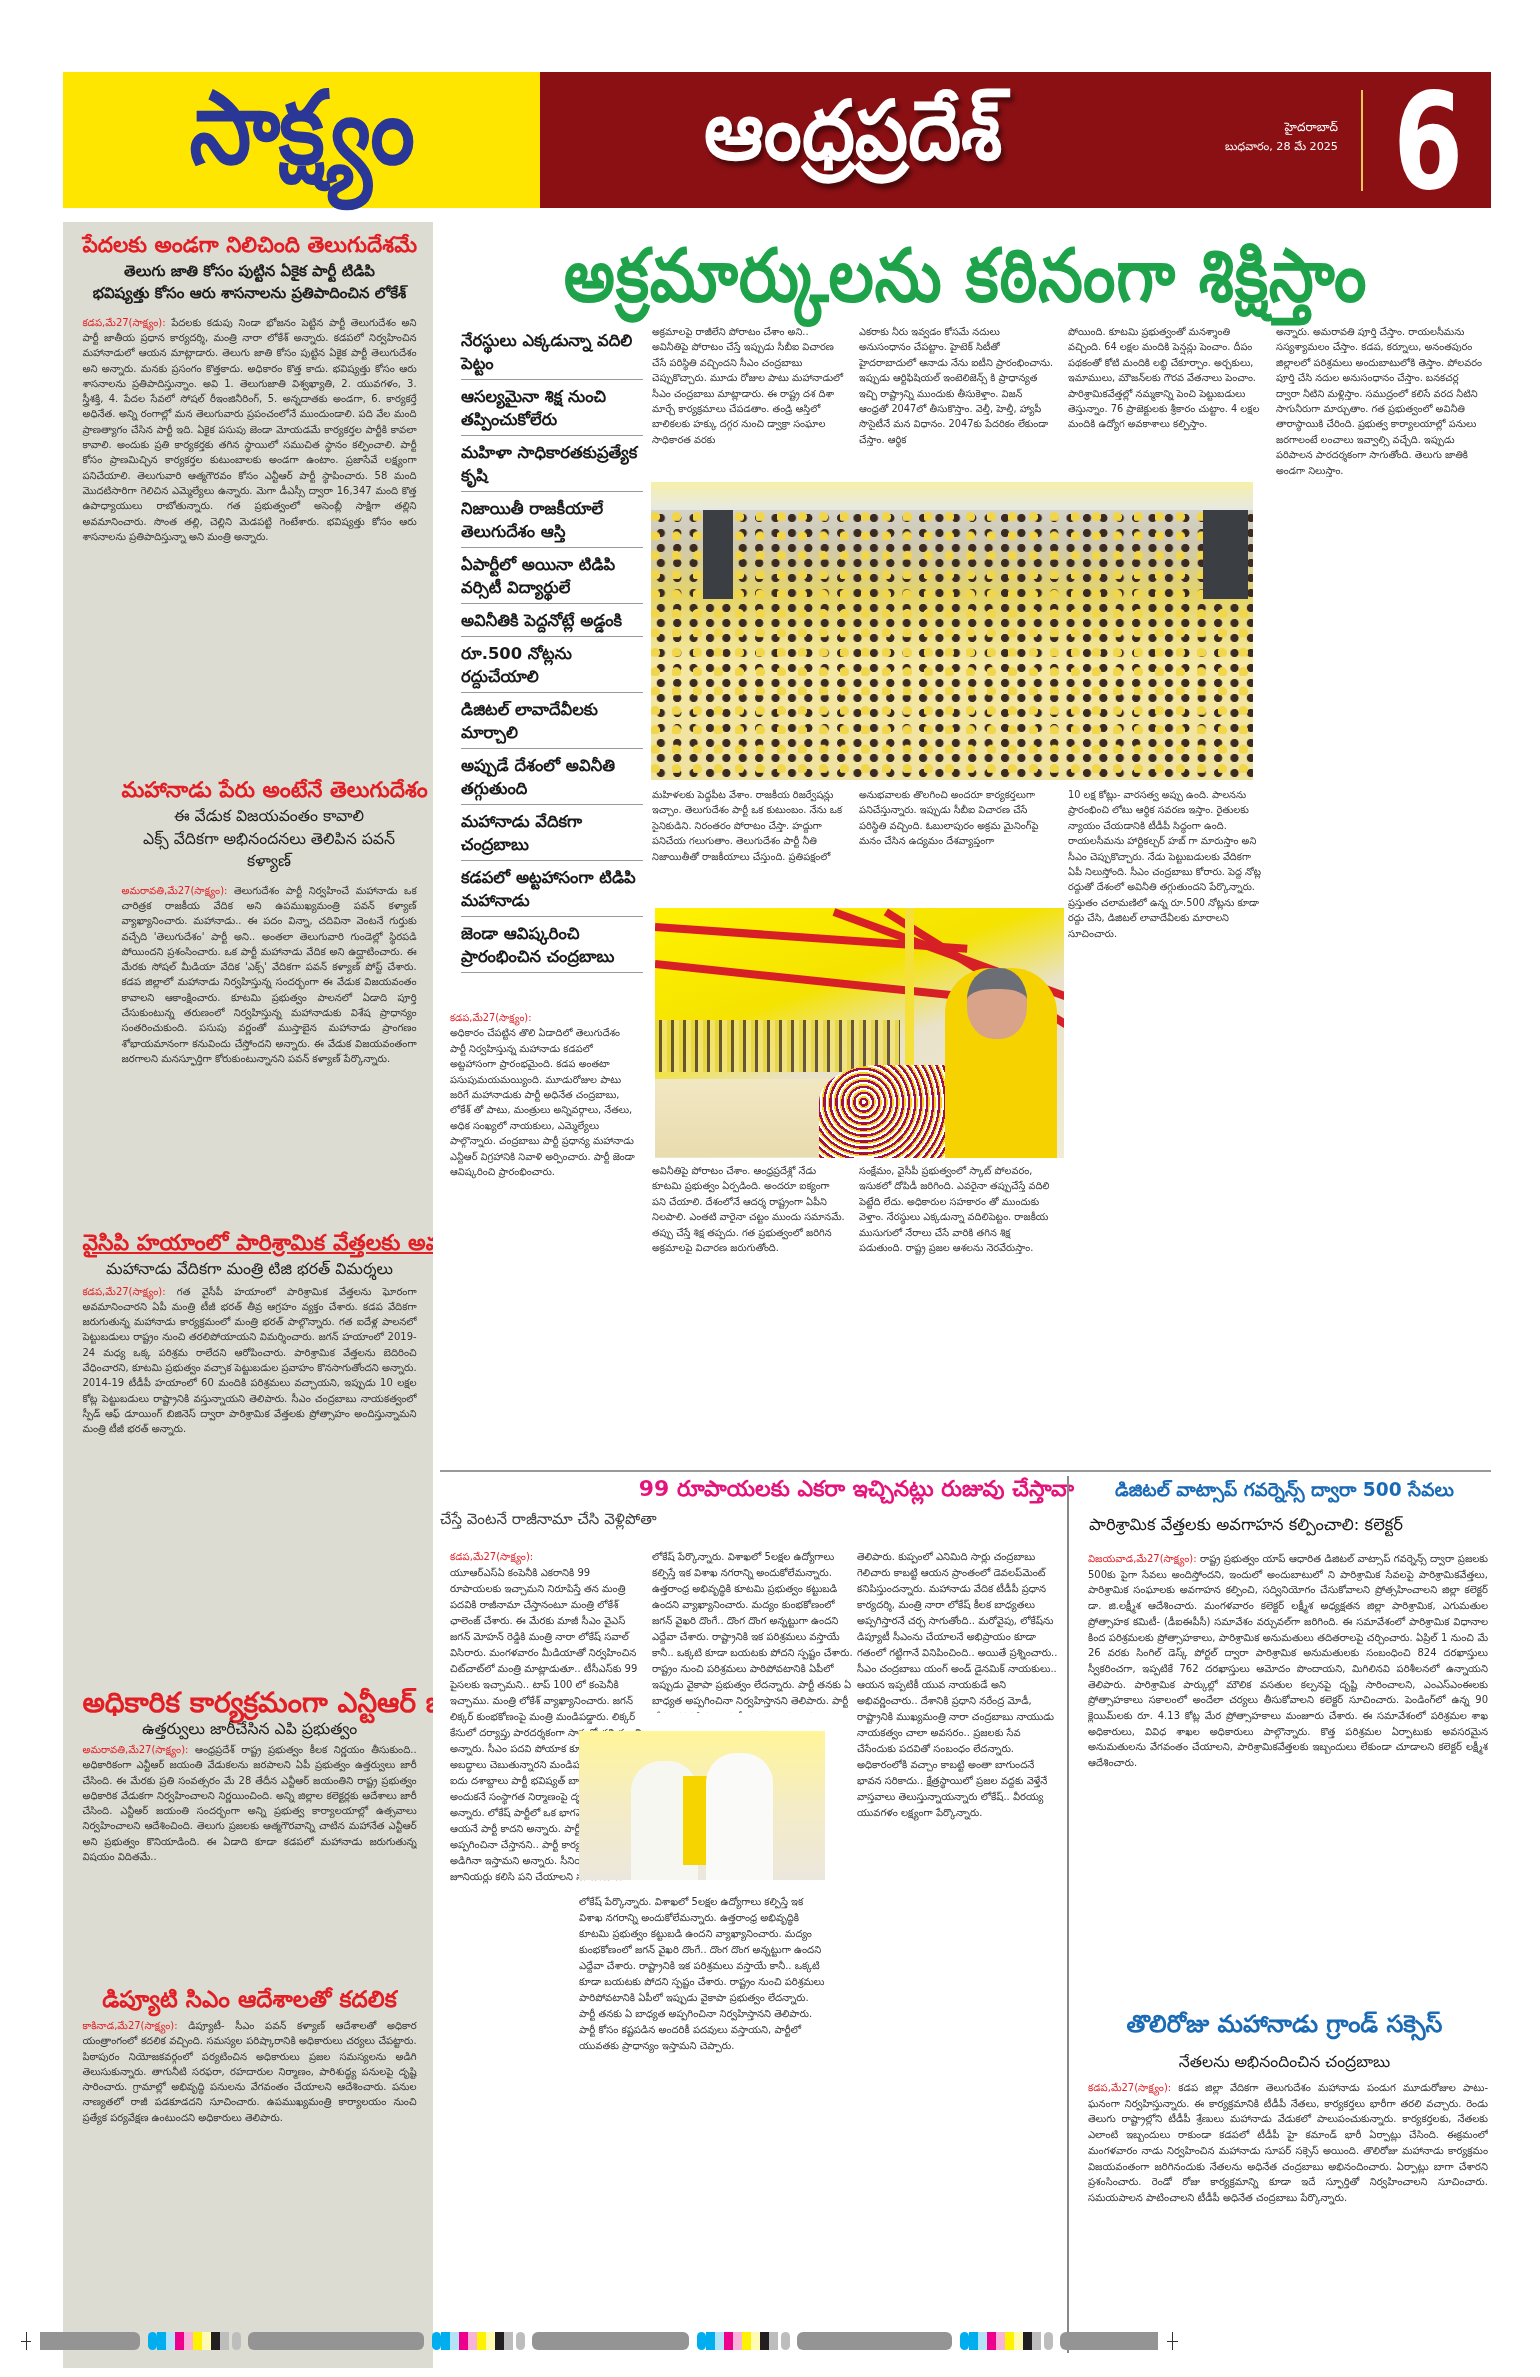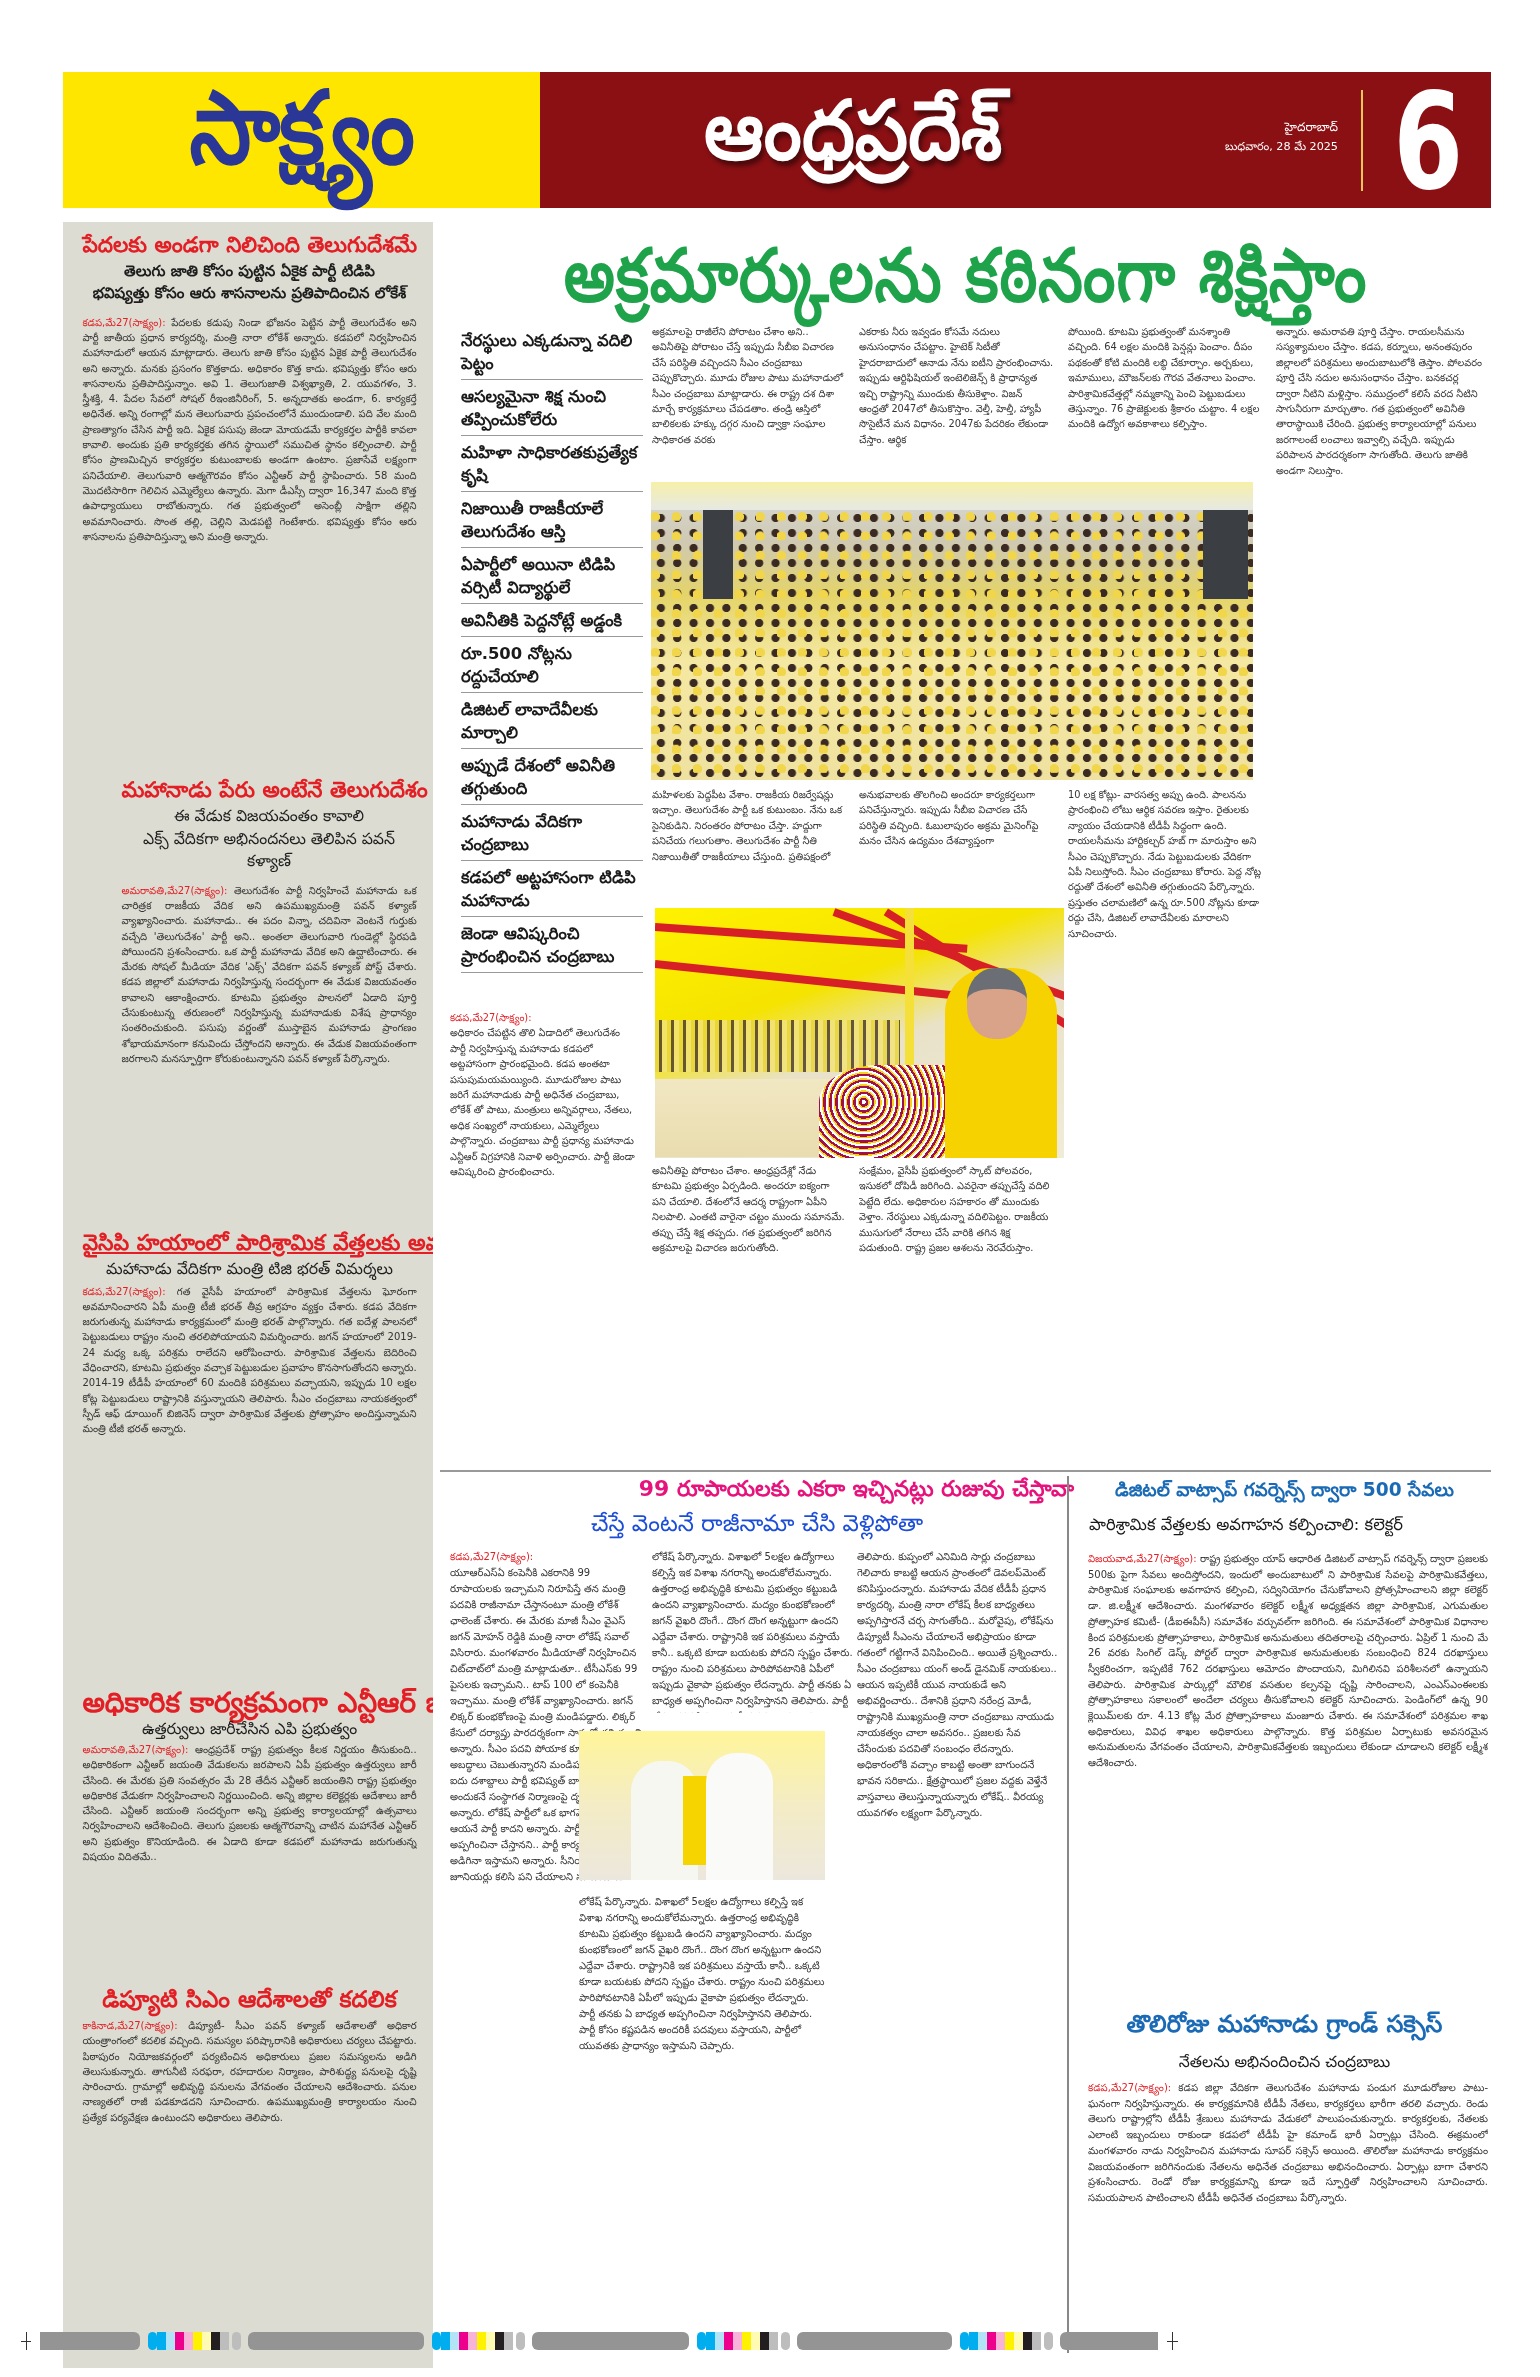--- a/index.html
+++ b/index.html
@@ -56,21 +56,21 @@
   .photo-stage .person { position: absolute; right: 7.5px; top: 60px; width: 112px; height: 190px; background: #f6d200; border-radius: 45px 45px 0 0; }
   .photo-stage .head { position: absolute; right: 37px; top: 60px; width: 60px; height: 71px; background: #d8a389; border-radius: 45%; border-top: 21px solid #6c6e75; }
   .photo-stage .pole { position: absolute; left: 250px; top: 0; width: 9px; height: 171px; background: #f4e038; }
   .photo-meet { left: 579px; top: 1731px; width: 246px; height: 149px; background: linear-gradient(180deg,#fff59a 0%,#f4ecc5 50%,#ece7dd 100%); }
   .photo-meet .p1 { position: absolute; left: 52px; top: 30px; width: 67px; height: 119px; background: #f7f7f2; border-radius: 30px 30px 0 0; }
   .photo-meet .p2 { position: absolute; left: 127px; top: 22.4px; width: 67px; height: 127px; background: #fafaf8; border-radius: 30px 30px 0 0; }
   .photo-meet .scarf { position: absolute; left: 104px; top: 45px; width: 30px; height: 89px; background: #f5d400; }
 
   
   .story2-head { position: absolute; left: 440px; top: 1476px; width: 634px; text-align: right; color: #e6137c; font-size: 22px; font-weight: bold; white-space: nowrap; }
-  .story2-deck { position: absolute; left: 440px; top: 1510px; width: 634px; text-align: center; font-size: 23px; color: #1d4ed8; }
+  .story2-deck { position: absolute; left: 440px; top: 1510px; width: 634px; font-size: 15px; color: #404040; }
 
   
   .vrule { position: absolute; left: 1067px; top: 1476px; width: 1.5px; height: 877px; background: #888; }
   .story3-head { position: absolute; left: 1077px; top: 1479px; width: 415px; text-align: center; color: #1a6ab5; font-size: 18.6px; font-weight: bold; white-space: nowrap; }
   .story3-deck { position: absolute; left: 1077px; top: 1515px; width: 415px; text-align: left; padding-left: 12px; font-size: 16.4px; color: #1a1a1a; }
   .story3-body { position: absolute; left: 1088px; top: 1551px; width: 400px; font-size: 10px; line-height: 15.7px; text-align: justify; color: #333; }
   .story4-head { position: absolute; left: 1077px; top: 2010px; width: 415px; text-align: center; color: #1a6ab5; font-size: 24px; font-weight: bold; white-space: nowrap; }
   .story4-deck { position: absolute; left: 1077px; top: 2052px; width: 415px; text-align: center; font-size: 15.7px; color: #1a1a1a; }
   .story4-body { position: absolute; left: 1088px; top: 2080px; width: 400px; font-size: 10px; line-height: 15.7px; text-align: justify; color: #333; }
 

